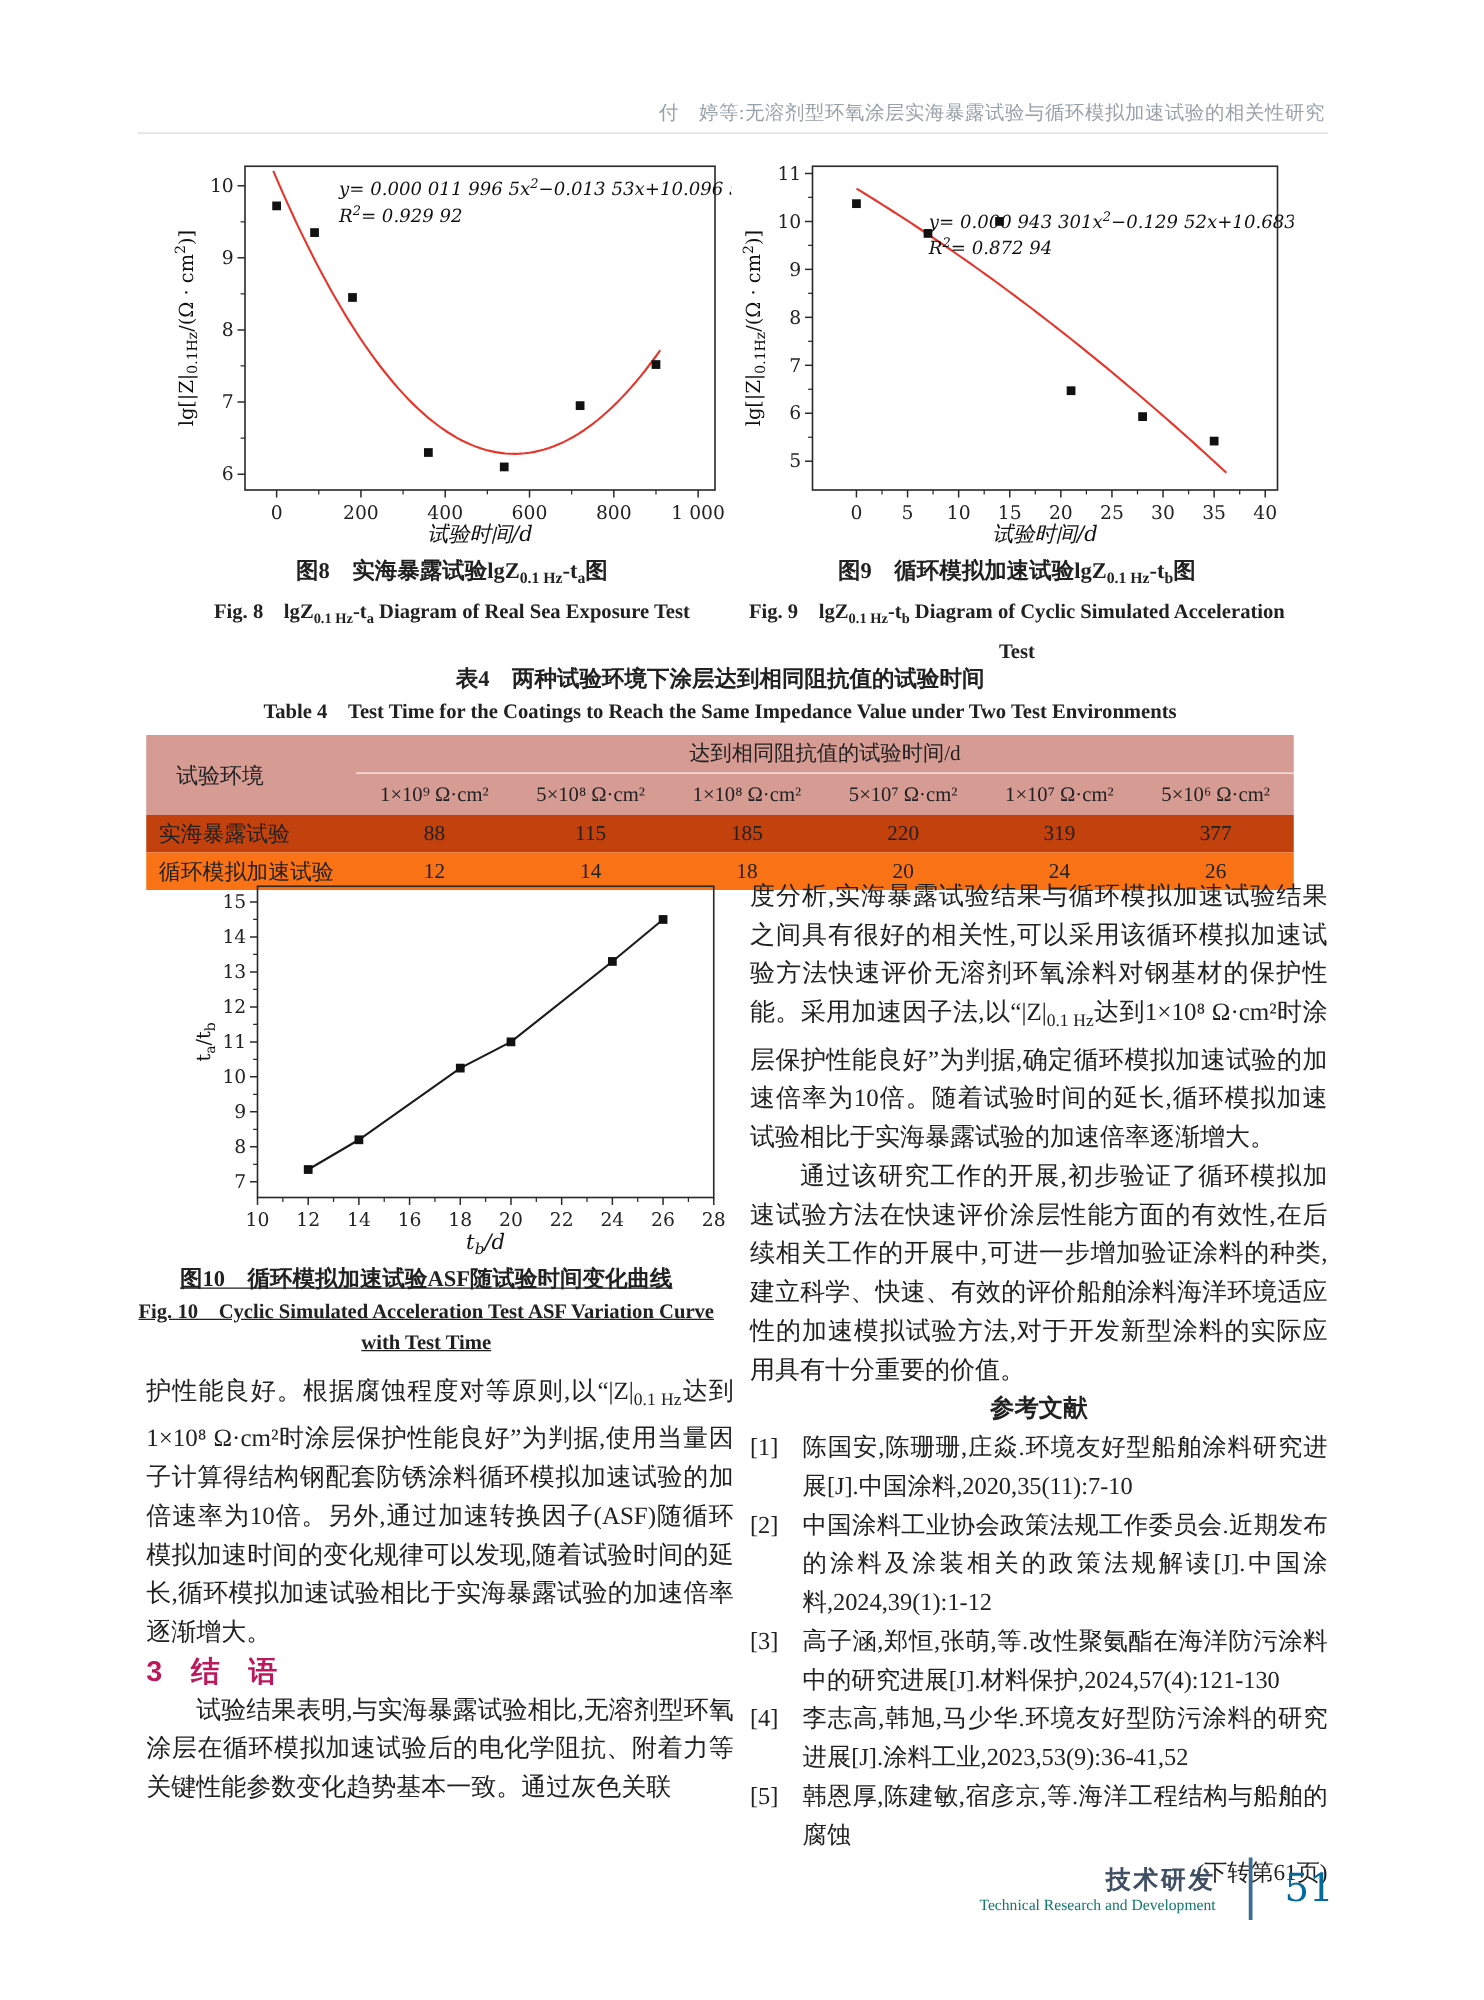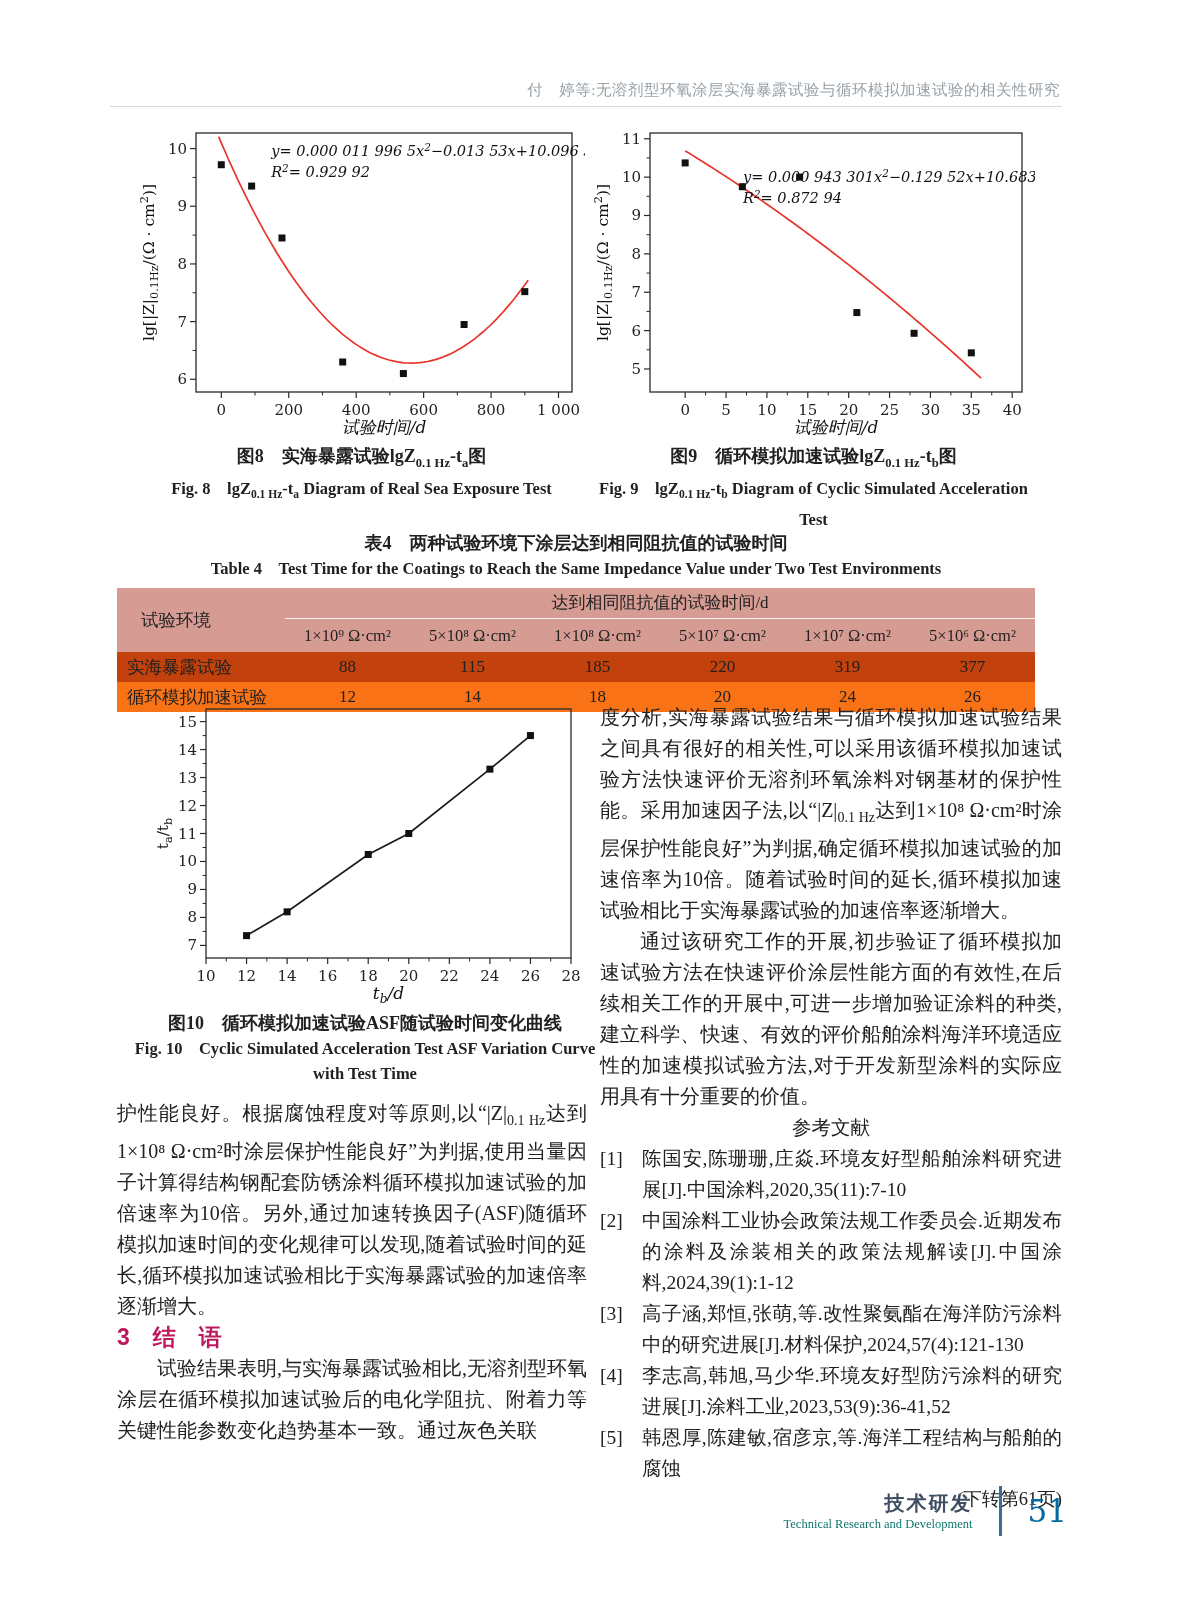--- a/index.html
+++ b/index.html
@@ -38,21 +38,21 @@
   .t4-row.white{background:#c2410c;}
   .t4-row.pink{background:#f97316;}
 
   .col{position:absolute;font-size:20px;line-height:31px;text-align:justify;}
   .col p{margin:0;}
   .col p.indent{text-indent:2em;}
   .lcol{left:117px;top:1098px;width:470px;}
   .rcol{left:600px;top:702px;width:462px;}
   .sec-head{color:#be185d;font-weight:bold;font-size:23px;margin:22px 0 12px 0;
     font-family:"Liberation Sans","DejaVu Sans",sans-serif;text-indent:0 !important;}
-  .refs-title{text-align:center;font-weight:normal;font-size:19.5px;margin:17px 0 6px 0;}
+  .refs-title{text-align:center;font-weight:bold;font-size:19.5px;margin:17px 0 6px 0;}
   .ref{display:flex;font-size:19.5px;line-height:31px;}
   .ref .num{width:42px;flex:none;}
   .ref .txt{flex:1;text-align:justify;}
   .continuation{text-align:right;font-size:18.5px;margin-top:2px;}
 
   .footer{position:absolute;top:1486px;right:120px;display:flex;align-items:center;gap:26px;
     font-family:"Liberation Sans","DejaVu Sans",sans-serif;}
   .footer .labels{text-align:right;}
   .footer .cn{font-size:20px;font-weight:bold;color:#3f4e63;letter-spacing:2px;}
   .footer .en{font-size:12.5px;color:#0f766e;font-family:"Liberation Serif","DejaVu Serif",serif;}
@@ -289,21 +289,21 @@
         <text x="16" y="133.5" text-anchor="middle" font-size="15.5" fill="#111" font-family="DejaVu Serif, serif" transform="rotate(-90 16 133.5)"><tspan dy="0">t</tspan><tspan dy="3.7199999999999998" font-size="11.2">a</tspan><tspan dy="-3.7199999999999998">/t</tspan><tspan dy="3.7199999999999998" font-size="11.2">b</tspan></text>
         <path d="M94.6 235.6 L135.1 211.8 L216.2 154.5 L256.8 133.5 L337.9 69.2 L378.4 35.6" fill="none" stroke="#1c1c1c" stroke-width="1.7"></path>
         <rect x="91.05555555555554" y="232.1179775280899" width="7" height="7" fill="#111"></rect>
         <rect x="131.6111111111111" y="208.33707865168543" width="7" height="7" fill="#111"></rect>
         <rect x="212.7222222222222" y="150.98314606741573" width="7" height="7" fill="#111"></rect>
         <rect x="253.27777777777783" y="130" width="7" height="7" fill="#111"></rect>
         <rect x="334.3888888888889" y="65.65168539325839" width="7" height="7" fill="#111"></rect>
         <rect x="374.9444444444444" y="32.07865168539324" width="7" height="7" fill="#111"></rect>
       </svg>
     </div>
-  <div class="cap" style="left:130px;top:1010px;width:470px;">
+  <div class="cap" style="left:106px;top:1010px;width:470px;text-decoration:underline;">
     <div class="cn">图10　循环模拟加速试验ASF随试验时间变化曲线</div>
     <div class="en">Fig. 10　Cyclic Simulated Acceleration Test ASF Variation Curve with Test Time</div>
   </div>
 
   <div class="col lcol">
     <p>护性能良好。根据腐蚀程度对等原则,以“|Z|<sub>0.1 Hz</sub>达到1×10⁸ Ω·cm²时涂层保护性能良好”为判据,使用当量因子计算得结构钢配套防锈涂料循环模拟加速试验的加倍速率为10倍。另外,通过加速转换因子(ASF)随循环模拟加速时间的变化规律可以发现,随着试验时间的延长,循环模拟加速试验相比于实海暴露试验的加速倍率逐渐增大。</p>
     <p class="sec-head">3　结　语</p>
     <p class="indent">试验结果表明,与实海暴露试验相比,无溶剂型环氧涂层在循环模拟加速试验后的电化学阻抗、附着力等关键性能参数变化趋势基本一致。通过灰色关联</p>
   </div>
 

